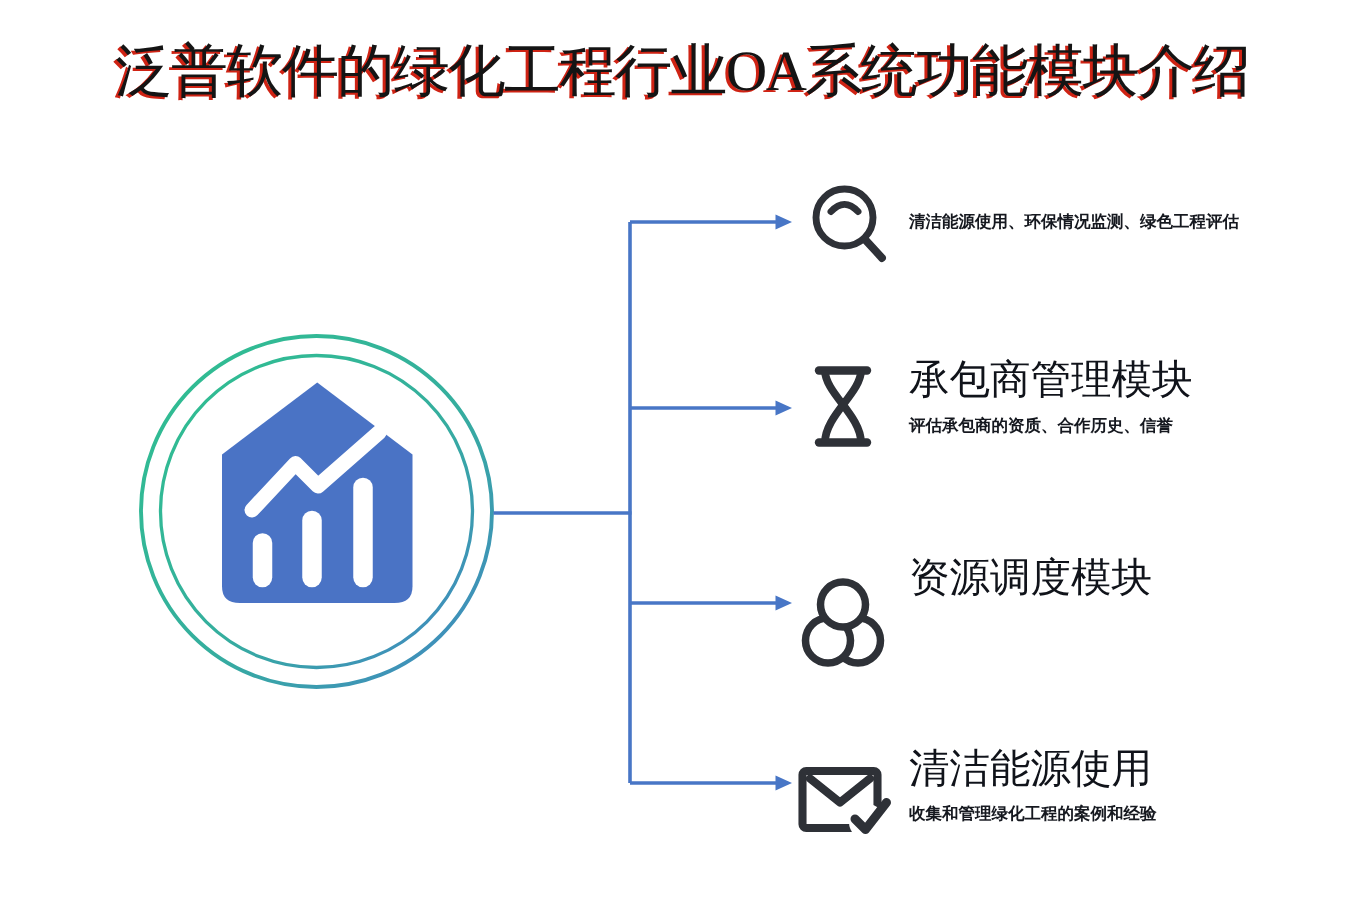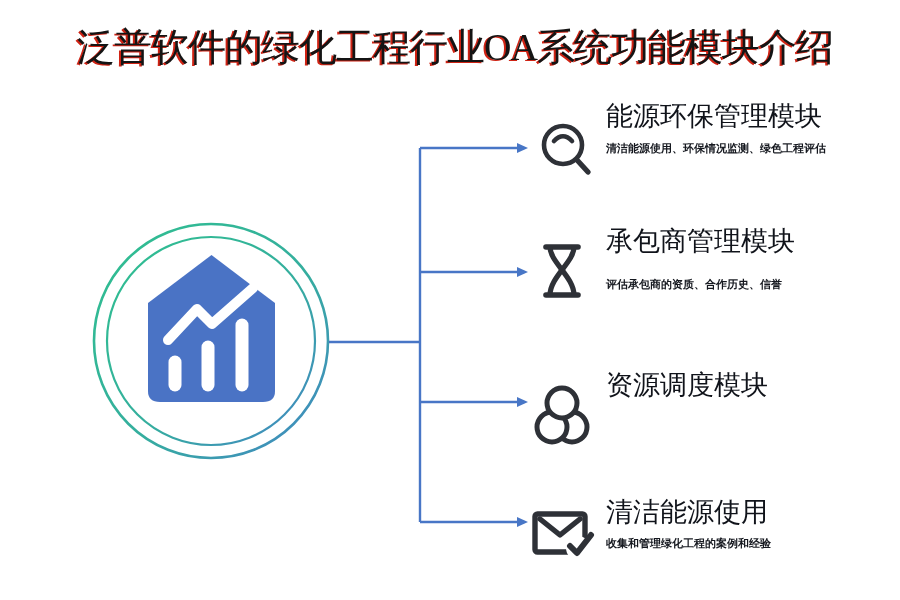--- a/index.html
+++ b/index.html
@@ -78,30 +78,29 @@
       <path d="M473 397 L484 402 L473 407 Z"></path>
       <path d="M473 517 L484 522 L473 527 Z"></path>
     </g>
   </svg>
 
   <svg class="mod-icon" style="left:495px;top:120px;" width="54" height="58" viewBox="0 0 54 58">
     <circle cx="24" cy="25" r="19" fill="none" stroke="#2e3137" stroke-width="4.6"></circle>
     <path d="M15 21 Q24 11.5 33 21" fill="none" stroke="#2e3137" stroke-width="4.6" stroke-linecap="round"></path>
     <line x1="38" y1="40" x2="49" y2="52" stroke="#2e3137" stroke-width="5.2" stroke-linecap="round"></line>
   </svg>
-  <div class="abs module-title" style="left:562px;top:98px;">能源环保管理模块</div>
   <div class="abs module-desc" style="left:562px;top:137px;width:332px;">清洁能源使用、环保情况监测、绿色工程评估</div>
 
   <svg class="mod-icon" style="left:494px;top:241px;" width="48" height="60" viewBox="0 0 48 60">
     <line x1="8" y1="6" x2="40" y2="6" stroke="#2e3137" stroke-width="5.6" stroke-linecap="round"></line>
     <line x1="8" y1="54" x2="40" y2="54" stroke="#2e3137" stroke-width="5.6" stroke-linecap="round"></line>
     <path d="M12 6 C12 21 36 36 36 54" fill="none" stroke="#2e3137" stroke-width="5.2"></path>
     <path d="M36 6 C36 21 12 36 12 54" fill="none" stroke="#2e3137" stroke-width="5.2"></path>
   </svg>
-  <div class="abs module-title" style="left:562px;top:223px;">承包商管理模块</div>
+  <div class="abs module-title" style="left:562px;top:235px;">承包商管理模块</div>
   <div class="abs module-desc" style="left:562px;top:273px;width:336px;white-space:nowrap;">评估承包商的资质、合作历史、信誉</div>
 
   <svg class="mod-icon" style="left:489px;top:384px;" width="58" height="62" viewBox="0 0 58 62">
     <circle cx="39" cy="43" r="15" fill="#ffffff" stroke="#2e3137" stroke-width="5"></circle>
     <circle cx="19" cy="43" r="15" fill="#ffffff" stroke="#2e3137" stroke-width="5"></circle>
     <circle cx="29" cy="19" r="15" fill="#ffffff" stroke="#2e3137" stroke-width="5"></circle>
   </svg>
   <div class="abs module-title" style="left:562px;top:367px;font-family:Liberation Serif, serif;">资源调度模块</div>
 
   <svg class="mod-icon" style="left:487px;top:510px;" width="64" height="50" viewBox="0 0 64 50">

